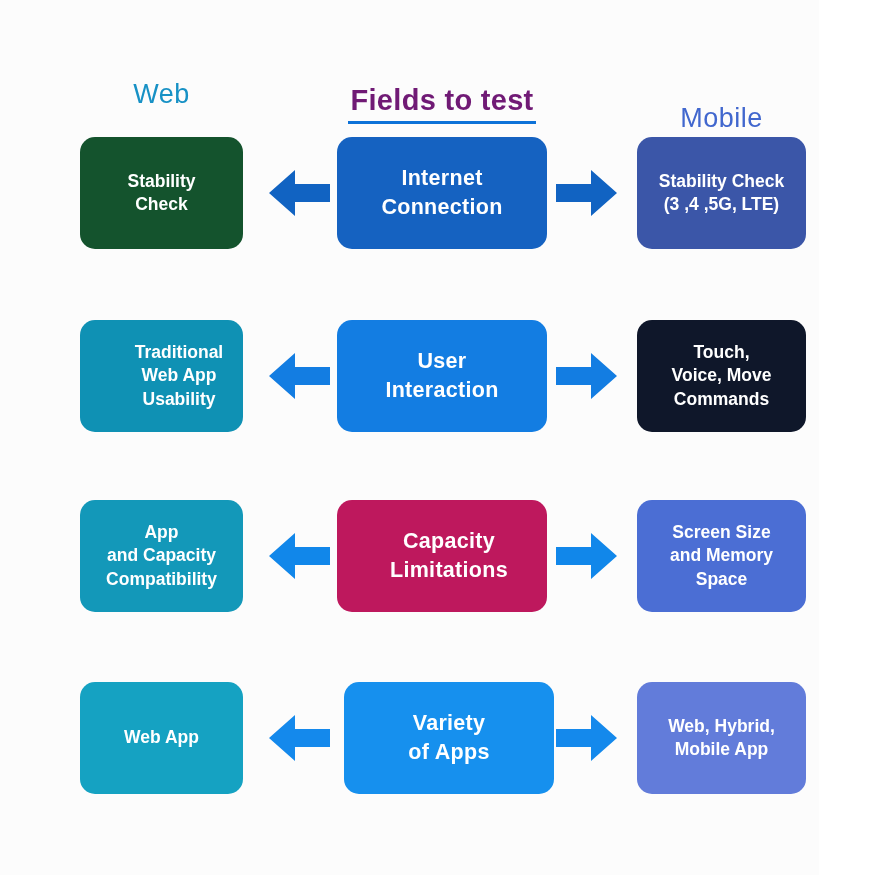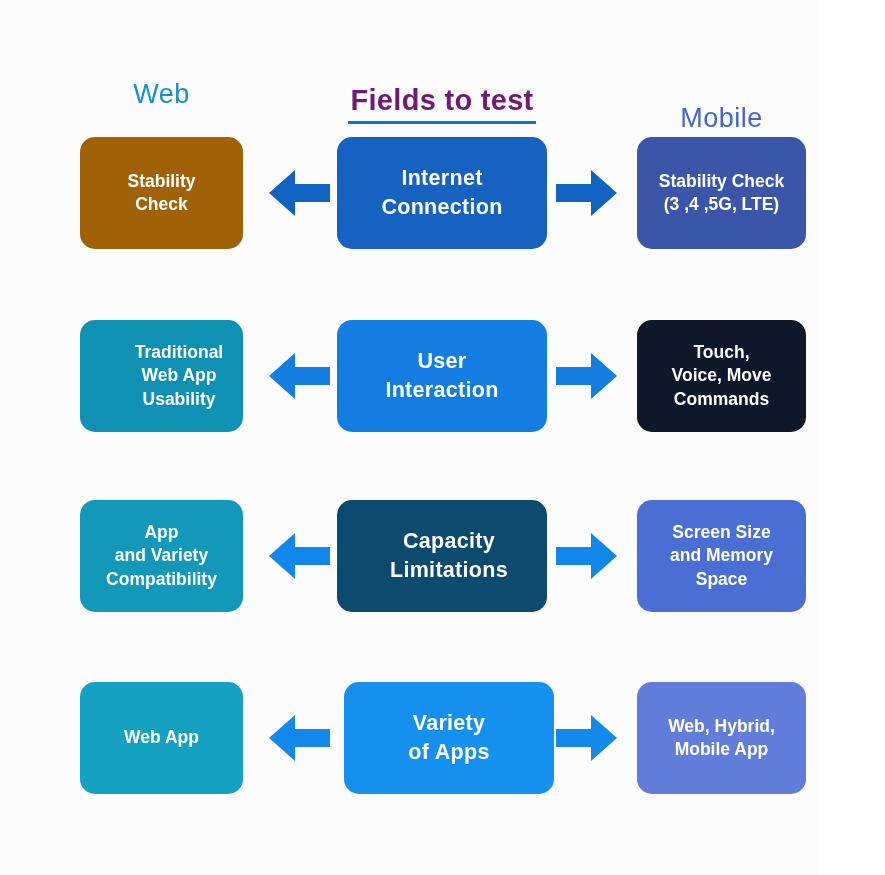--- a/index.html
+++ b/index.html
@@ -102,21 +102,21 @@
 
   <div class="col-header header-web" style="color: rgb(23, 145, 197);">Web</div>
 
   <div class="title-wrap">
     <span class="main-title" style="color: #701a75; border-color: rgb(13, 114, 216); margin-top: 14px;">Fields to test</span>
   </div>
 
   <div class="col-header header-mobile" style="color: rgb(65, 103, 206); margin-top: 24px;">Mobile</div>
 
   <div class="row row-1">
-    <div class="box c-web" style="background-color: #a16207;">Stability
+    <div class="box c-web" style="background-color: #14532d;">Stability
 Check</div>
     <svg class="arrow arrow-left" viewBox="0 0 61 46" style="fill: rgb(17, 99, 194);">
       <polygon points="0,23 26,0 26,14 61,14 61,32 26,32 26,46"></polygon>
     </svg>
     <div class="box c-field" style="background-color: rgb(21, 98, 193);">Internet
 Connection</div>
     <svg class="arrow arrow-right" viewBox="0 0 61 46" style="fill: rgb(17, 99, 194);">
       <polygon points="61,23 35,0 35,14 0,14 0,32 35,32 35,46"></polygon>
     </svg>
     <div class="box c-mobile" style="background-color: rgb(59, 86, 168);">Stability Check
@@ -135,26 +135,26 @@
     <svg class="arrow arrow-right" viewBox="0 0 61 46" style="fill: rgb(19, 125, 226);">
       <polygon points="61,23 35,0 35,14 0,14 0,32 35,32 35,46"></polygon>
     </svg>
     <div class="box c-mobile" style="background-color: #0f172a;">Touch,
 Voice, Move
 Commands</div>
   </div>
 
   <div class="row row-3">
     <div class="box c-web" style="background-color: rgb(19, 152, 185);">App
-and Variety
+and Capacity
 Compatibility</div>
     <svg class="arrow arrow-left" viewBox="0 0 61 46" style="fill: rgb(17, 135, 234);">
       <polygon points="0,23 26,0 26,14 61,14 61,32 26,32 26,46"></polygon>
     </svg>
-    <div class="box c-field" style="background-color: #0c4a6e; padding-left: 20px;">Capacity
+    <div class="box c-field" style="background-color: #be185d; padding-left: 20px;">Capacity
 Limitations</div>
     <svg class="arrow arrow-right" viewBox="0 0 61 46" style="fill: rgb(17, 135, 234);">
       <polygon points="61,23 35,0 35,14 0,14 0,32 35,32 35,46"></polygon>
     </svg>
     <div class="box c-mobile" style="background-color: rgb(75, 110, 212);">Screen Size
 and Memory
 Space</div>
   </div>
 
   <div class="row row-4">

